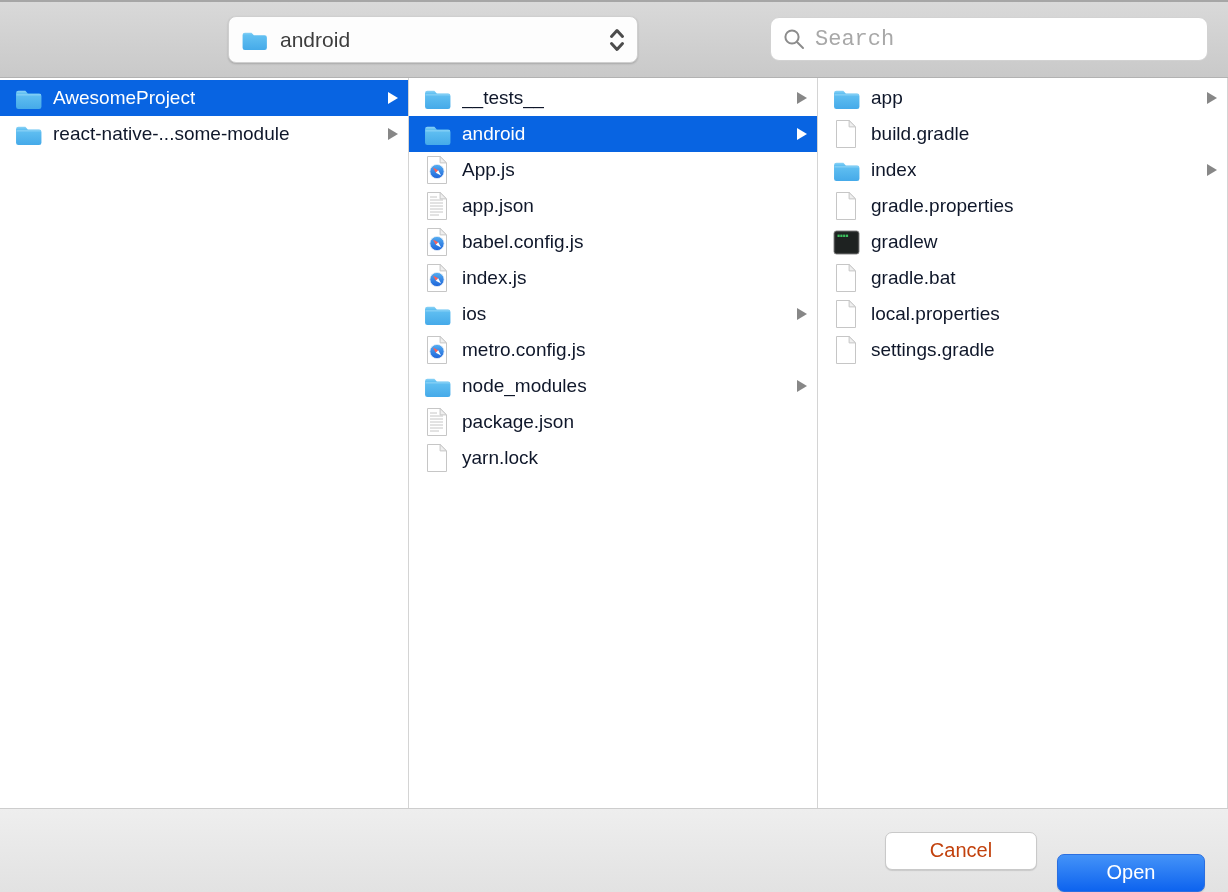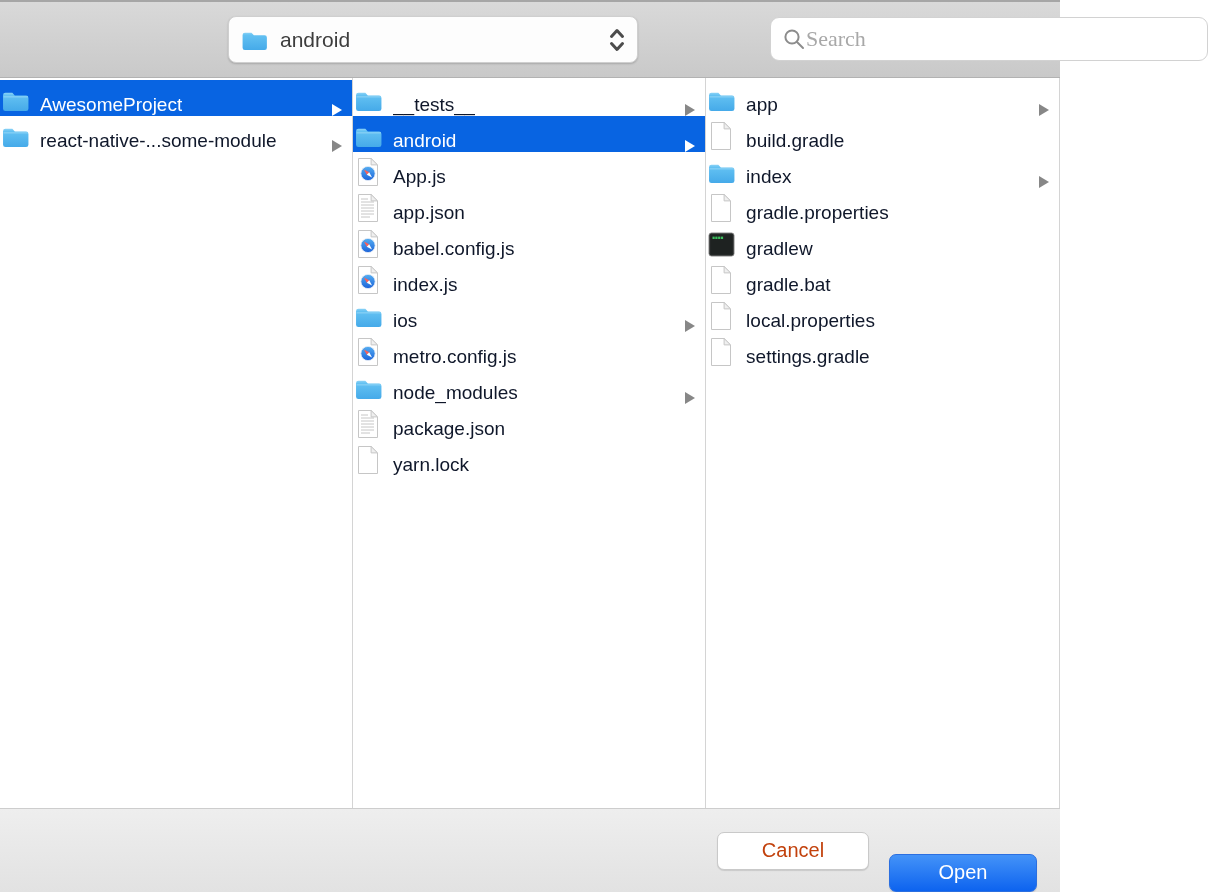--- a/index.html
+++ b/index.html
@@ -1,43 +1,43 @@
 <!DOCTYPE html>
 <html><head>
 <meta charset="utf-8">
 <style>
   * { margin:0; padding:0; box-sizing:border-box; }
   html,body { width:1228px; height:892px; overflow:hidden;
     font-family:"Liberation Sans","DejaVu Sans",sans-serif; }
-  .window { width:1060px; height:892px; display:flex; flex-direction:column; background:#fff; }
+  .window { width:1228px; height:892px; display:flex; flex-direction:column; background:#fff; }
 
   
   .toolbar { position:relative; height:78px; flex:0 0 78px;
     background:linear-gradient(#d9d9d9,#c9c9c9);
     border-top:2px solid #a6a6a6; border-bottom:1px solid #b2b2b2; }
   .dropdown { position:absolute; left:228px; top:14px; width:410px; height:47px;
     background:#fdfdfd; border:1px solid #cfcfcf; border-radius:8px;
     box-shadow:0 1px 2px rgba(0,0,0,.18); display:flex; align-items:center;
     padding:0 10px 0 11px; cursor:default; }
   .dropdown .dd-label { font-size:21px; color:#3d3d3d; margin-left:12px; }
   .dropdown .chevrons { margin-left:auto; display:flex; }
   .searchbox { position:absolute; left:770px; top:15px; width:438px; height:44px;
     background:#fff; border:1px solid #d2d2d2; border-radius:9px;
     display:flex; align-items:center; padding:0 12px; }
   .searchbox svg { flex:0 0 auto; }
   .searchbox input { flex:1; border:none; outline:none; background:transparent;
-    font-size:22px; color:#be185d; 
-    font-family:Liberation Serif, serif; }
+    font-size:22px; color:#be185d; margin-left:9px;
+    font-family:Liberation Mono, monospace; }
   .searchbox input::placeholder { color:#a8a8a8; }
 
   
   .browser { flex:1 1 auto; display:flex; background:#fff; overflow:hidden; }
   .col { height:100%; overflow:hidden; border-right:1px solid #d4d4d4; padding-top:2px; }
   .col0 { width:409px; } .col1 { width:409px; } .col2 { width:410px; }
-  .row { height:36px; display:flex; align-items:flex-end; cursor:default; }
+  .row { height:36px; display:flex; align-items:center; padding-left:13px; cursor:default; }
   .row.selected { background:#0864e2; }
   .icon-box { width:30px; height:32px; display:flex; align-items:center; justify-content:center; flex:0 0 30px; }
   .row .label { font-size:19px; color:#0f172a; margin-left:10px; white-space:nowrap; overflow:hidden; }
   .row.selected .label { color:#fff; }
   .arrow { width:0; height:0; border-left:10px solid #878787;
     border-top:6px solid transparent; border-bottom:6px solid transparent;
     margin-left:auto; margin-right:10px; flex:0 0 auto; }
   .row.selected .arrow { border-left-color:#fff; }
 
   

